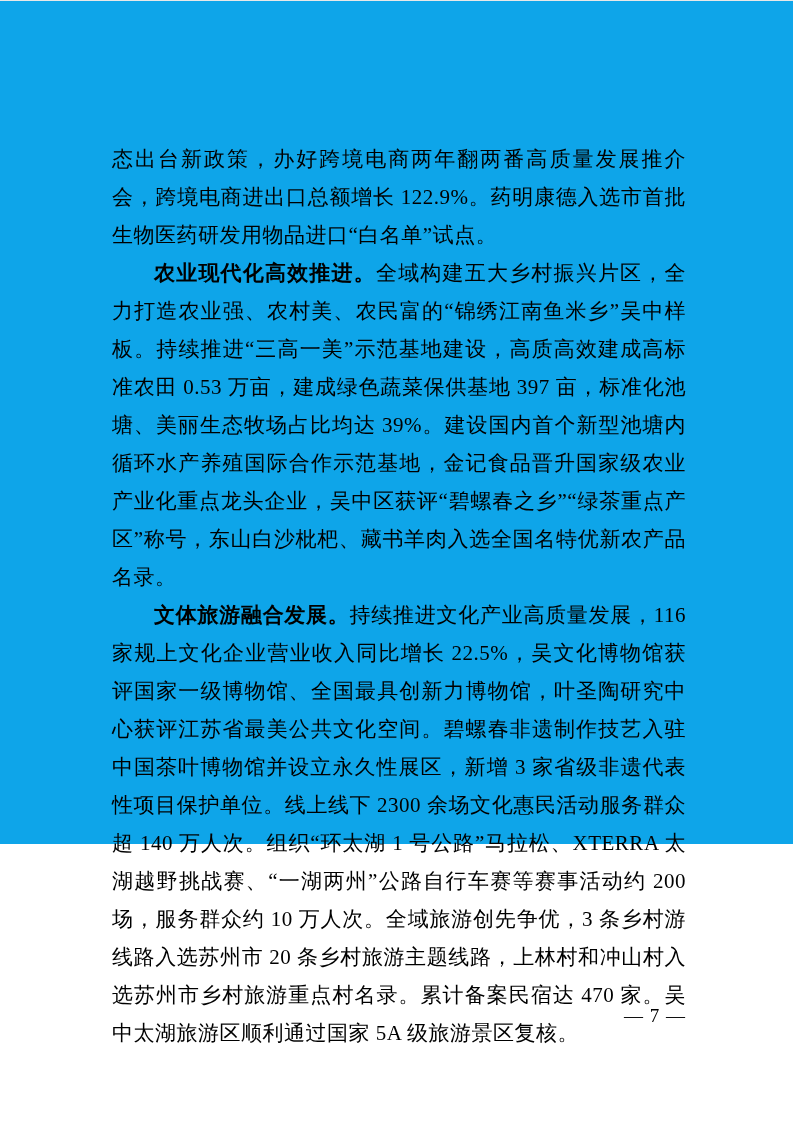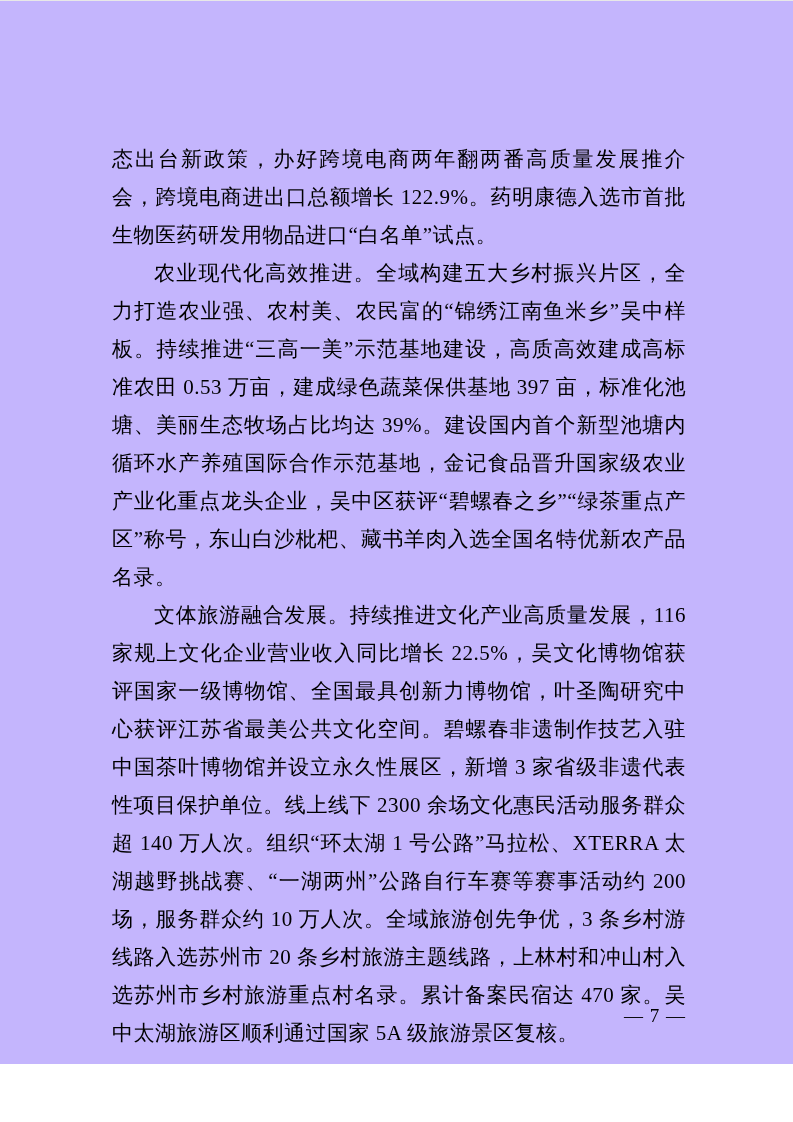--- a/index.html
+++ b/index.html
@@ -7,41 +7,41 @@
     width: 793px;
     height: 1122px;
     background: #ffffff;
     font-family: "Liberation Serif", "DejaVu Serif", serif;
     color: #000000;
     overflow: hidden;
   }
   .page {
     position: relative;
     width: 793px;
-    height: 1064px;
-    background: #c4b5fd;
+    height: 844px;
+    background: #0ea5e9;
     border-top: 1px solid #e8e8e8;
   }
   .content {
     position: absolute;
     left: 112px;
     top: 139px;
     width: 574px;
   }
   .para {
     font-size: 21px;
     line-height: 38px;
     text-align: justify;
     text-justify: inter-ideograph;
     letter-spacing: 0.5px;
     word-break: break-all;
   }
   .para.indent { text-indent: 2em; }
   .para .lead {
-    font-weight: normal;
+    font-weight: bold;
   }
   .page-number {
     position: absolute;
     left: 112px;
     top: 1003px;
     width: 574px;
     text-align: right;
     font-size: 19px;
     line-height: 24px;
     letter-spacing: 1px;

